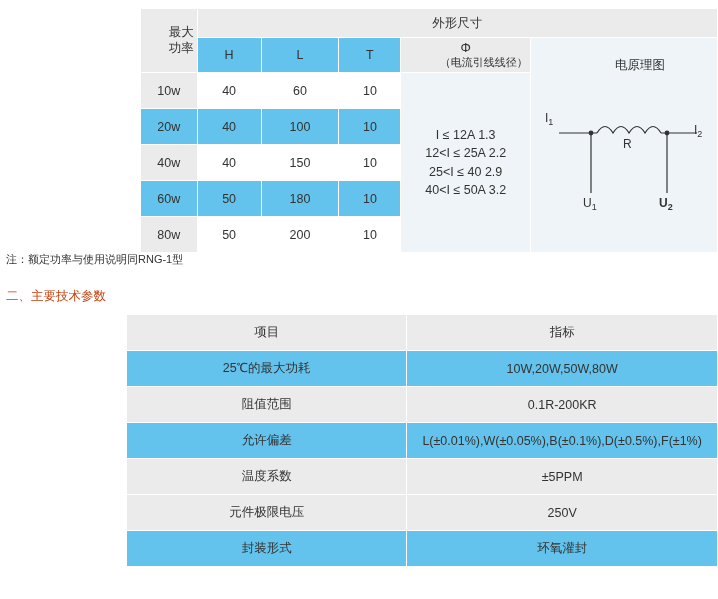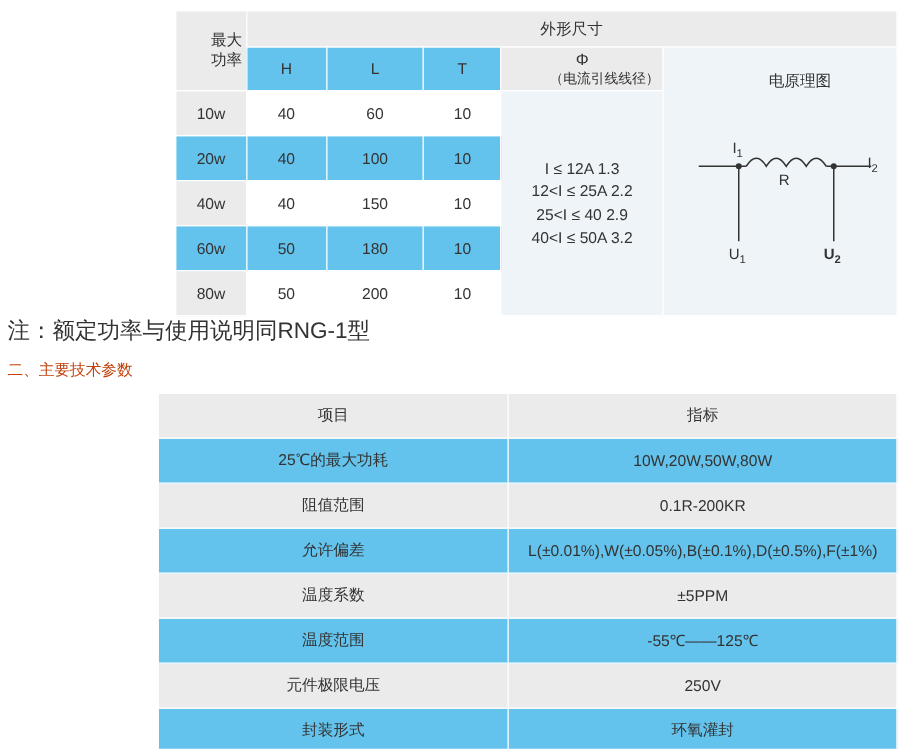--- a/index.html
+++ b/index.html
@@ -86,21 +86,21 @@
     font-size: 12px;
     color: #333333;
   }
   .diagram .lbl sub { font-size: 9px; }
 
   
   .note1 {
     position: absolute;
     left: 6px;
     top: 252px;
-    font-size: 18px;
+    font-size: 11px;
     color: #333333;
   }
   .note2 {
     position: absolute;
     left: 6px;
     top: 288px;
     font-size: 12.5px;
     color: #c2410c;
   }
 
@@ -160,21 +160,21 @@
 
             <line x1="130" y1="92" x2="166" y2="92" stroke="#333" stroke-width="1.2"></line>
 
             <circle cx="60" cy="92" r="2.4" fill="#333"></circle>
 
             <circle cx="136" cy="92" r="2.4" fill="#333"></circle>
 
             <line x1="60" y1="92" x2="60" y2="152" stroke="#333" stroke-width="1.2"></line>
             <line x1="136" y1="92" x2="136" y2="152" stroke="#333" stroke-width="1.2"></line>
           </svg>
-          <div class="lbl" style="left:14px;top:70px;margin-left:41px;">
+          <div class="lbl" style="left:14px;top:70px;">
             <span>I</span><sub>1</sub>
           </div>
           <div class="lbl" style="left:163px;top:82px;">
             <span>I</span><sub>2</sub>
           </div>
           <div class="lbl" style="left:92px;top:96px;">R</div>
           <div class="lbl" style="left:52px;top:155px;">
             <span>U</span><sub>1</sub>
           </div>
           <div class="lbl" style="left:128px;top:155px;font-weight:bold;">
@@ -248,24 +248,20 @@
     </tr>
     <tr>
       <td class="c-blue">允许偏差</td>
       <td class="c-blue">L(±0.01%),W(±0.05%),B(±0.1%),D(±0.5%),F(±1%)</td>
     </tr>
     <tr>
       <td class="c-grey">温度系数</td>
       <td class="c-grey">±5PPM</td>
     </tr>
     <tr>
-      <td class="c-blue">温度范围</td>
-      <td class="c-blue">-55℃——125℃</td>
-    </tr>
-    <tr>
       <td class="c-grey">元件极限电压</td>
       <td class="c-grey">250V</td>
     </tr>
     <tr>
       <td class="c-blue">封装形式</td>
       <td class="c-blue">环氧灌封</td>
     </tr>
   </tbody>
     </table>
 </div>

